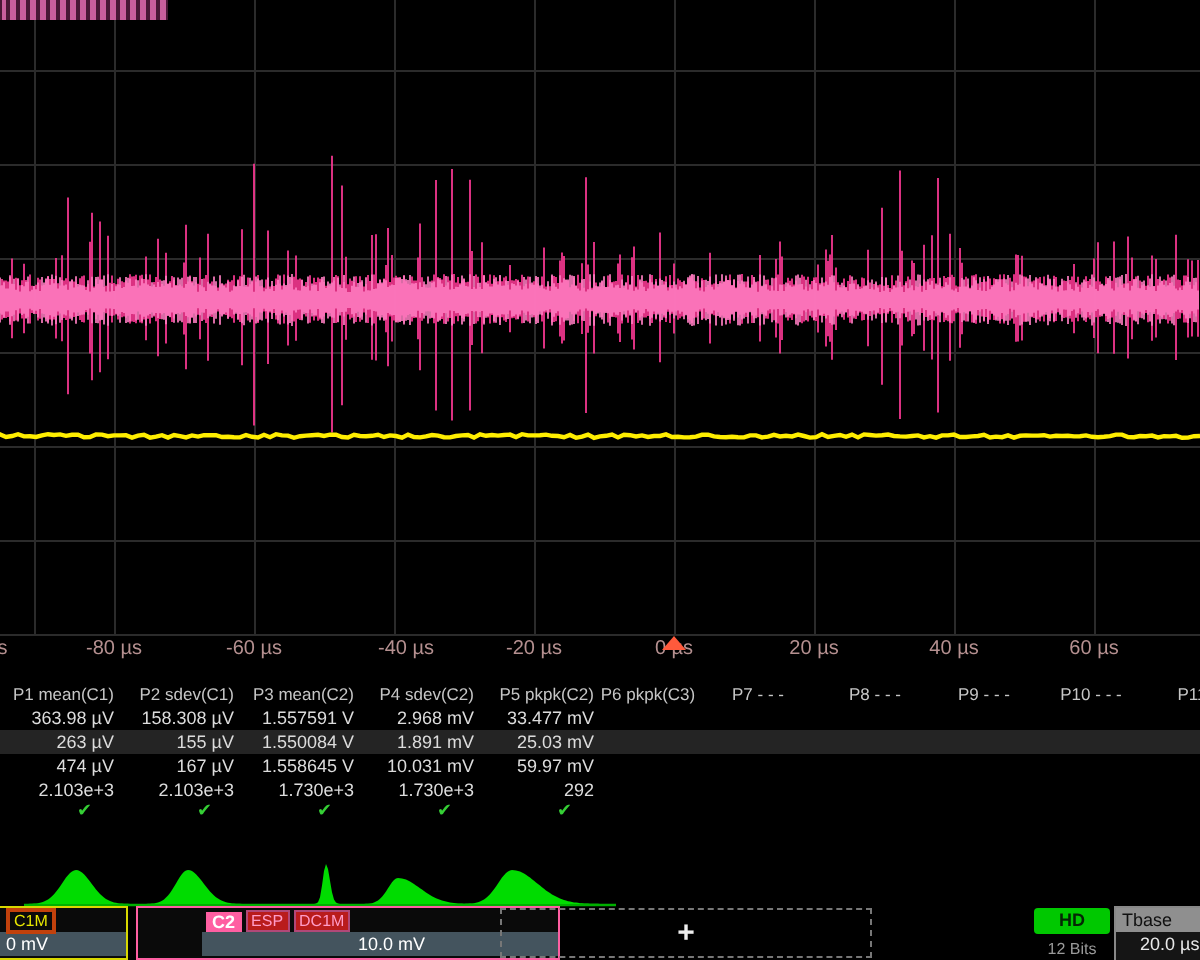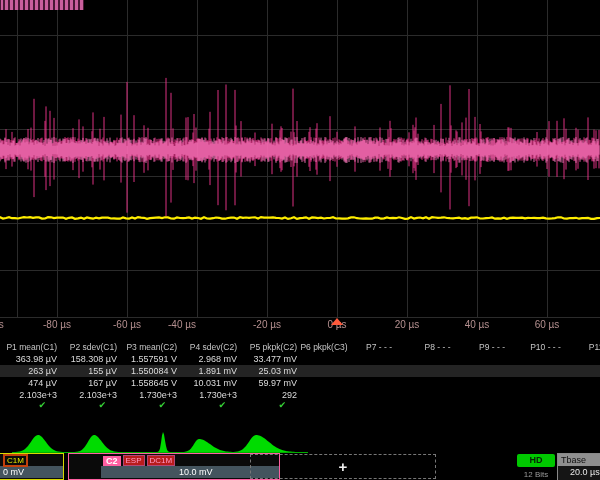--- a/index.html
+++ b/index.html
@@ -67,21 +67,21 @@
   <svg id="traces" width="600" height="318">
       <path d="M0 142.7L0 156.7M1 139.5L1 159.7M2 140.3L2 158.9M3 140.2L3 159.0M4 140.8L4 158.5M5 138.4L5 160.7M6 129.2L6 169.1M7 142.0L7 157.4M8 138.9L8 160.2M9 139.3L9 159.9M10 142.6L10 156.8M11 140.1L11 159.2M12 131.9L12 166.6M13 140.0L13 159.2M14 140.9L14 158.4M15 137.3L15 161.7M16 142.9L16 156.5M17 143.1L17 156.4M18 142.4L18 157.0M19 138.9L19 160.2M20 139.8L20 159.4M21 142.8L21 156.7M22 142.4L22 157.0M23 139.8L23 159.4M24 138.0L24 161.0M25 139.5L25 159.7M26 138.6L26 160.5M27 139.5L27 159.7M28 129.0L28 169.3M29 141.6L29 157.7M30 142.7L30 156.7M31 127.6L31 170.6M32 140.2L32 159.0M33 139.1L33 160.0M34 98.8L34 197.1M35 141.1L35 158.2M36 139.9L36 159.3M37 140.7L37 158.5M38 141.1L38 158.1M39 143.2L39 156.2M40 139.1L40 160.0M41 138.1L41 161.0M42 137.7L42 161.3M43 143.4L43 156.1M44 142.0L44 157.4M45 120.9L45 176.8M46 106.4L46 190.1M47 143.3L47 156.2M48 139.5L48 159.6M49 142.0L49 157.4M50 110.8L50 186.1M51 139.6L51 159.5M52 143.5L52 156.0M53 142.9L53 156.6M54 117.9L54 179.6M55 141.4L55 157.9M56 137.8L56 161.2M57 141.5L57 157.8M58 142.1L58 157.3M59 139.4L59 159.8M60 142.4L60 157.0M61 140.6L61 158.6M62 141.1L62 158.2M63 140.3L63 158.9M64 141.4L64 157.9M65 137.1L65 161.8M66 138.2L66 160.8M67 138.1L67 161.0M68 137.4L68 161.6M69 143.7L69 155.8M70 137.8L70 161.3M71 137.4L71 161.6M72 139.5L72 159.7M73 128.2L73 170.1M74 139.8L74 159.4M75 137.2L75 161.8M76 143.3L76 156.2M77 141.0L77 158.3M78 138.5L78 160.6M79 119.4L79 178.1M80 139.7L80 159.5M81 142.0L81 157.3M82 142.9L82 156.5M83 126.4L83 171.7M84 141.8L84 157.5M85 140.6L85 158.6M86 138.0L86 161.0M87 139.9L87 159.3M88 142.5L88 156.9M89 142.9L89 156.5M90 142.3L90 157.1M91 143.1L91 156.3M92 131.2L92 167.3M93 112.4L93 184.6M94 140.7L94 158.6M95 137.7L95 161.3M96 140.6L96 158.7M97 142.7L97 156.7M98 141.1L98 158.2M99 141.9L99 157.4M100 128.7L100 169.6M101 143.1L101 156.3M102 139.3L102 159.9M103 137.5L103 161.5M104 116.9L104 180.4M105 142.3L105 157.1M106 140.8L106 158.5M107 142.8L107 156.6M108 143.0L108 156.4M109 143.8L109 155.7M110 142.3L110 157.0M111 141.8L111 157.6M112 142.3L112 157.1M113 141.8L113 157.5M114 139.9L114 159.3M115 140.9L115 158.4M116 140.1L116 159.1M117 137.6L117 161.4M118 143.4L118 156.1M119 139.7L119 159.5M120 138.1L120 161.0M121 114.6L121 182.6M122 143.2L122 156.3M123 143.4L123 156.0M124 138.8L124 160.3M125 142.1L125 157.3M126 141.0L126 158.2M127 81.9L127 212.7M128 140.8L128 158.5M129 137.5L129 161.5M130 143.1L130 156.3M131 143.0L131 156.4M132 143.8L132 155.7M133 139.8L133 159.4M134 115.2L134 182.0M135 143.3L135 156.2M136 142.5L136 156.9M137 143.0L137 156.5M138 139.3L138 159.8M139 137.2L139 161.8M140 141.7L140 157.6M141 142.7L141 156.7M142 137.2L142 161.8M143 143.2L143 156.3M144 125.3L144 172.8M145 141.9L145 157.5M146 138.7L146 160.4M147 138.4L147 160.7M148 127.8L148 170.4M149 139.8L149 159.4M150 139.2L150 160.0M151 139.9L151 159.3M152 143.3L152 156.1M153 141.0L153 158.3M154 142.9L154 156.5M155 137.6L155 161.4M156 142.9L156 156.5M157 138.9L157 160.3M158 141.0L158 158.2M159 138.7L159 160.4M160 139.4L160 159.8M161 139.6L161 159.5M162 141.0L162 158.3M163 142.9L163 156.5M164 142.8L164 156.7M165 142.8L165 156.6M166 77.9L166 216.3M167 140.3L167 158.9M168 137.5L168 161.5M169 138.1L169 160.9M170 143.4L170 156.1M171 92.8L171 202.6M172 141.0L172 158.2M173 128.4L173 169.9M174 142.1L174 157.3M175 139.3L175 159.8M176 140.4L176 158.9M177 141.0L177 158.3M178 138.1L178 161.0M179 143.5L179 155.9M180 138.1L180 160.9M181 141.0L181 158.3M182 143.3L182 156.2M183 142.0L183 157.4M184 137.5L184 161.5M185 140.5L185 158.8M186 117.5L186 179.9M187 137.3L187 161.7M188 117.1L188 180.3M189 141.8L189 157.6M190 139.7L190 159.4M191 141.9L191 157.5M192 139.3L192 159.8M193 132.5L193 166.1M194 114.0L194 183.1M195 141.0L195 158.3M196 127.5L196 170.7M197 138.8L197 160.3M198 137.9L198 161.2M199 138.9L199 160.3M200 138.5L200 160.6M201 141.6L201 157.8M202 137.6L202 161.4M203 140.6L203 158.7M204 141.9L204 157.5M205 142.4L205 157.0M206 138.3L206 160.7M207 140.3L207 159.0M208 140.3L208 158.9M209 128.7L209 169.6M210 111.8L210 185.1M211 138.6L211 160.4M212 142.3L212 157.1M213 143.7L213 155.8M214 143.9L214 155.6M215 143.7L215 155.8M216 140.2L216 159.0M217 137.3L217 161.6M218 90.0L218 205.2M219 138.5L219 160.6M220 139.0L220 160.1M221 139.7L221 159.5M222 137.1L222 161.9M223 142.8L223 156.6M224 138.2L224 160.8M225 140.3L225 159.0M226 84.5L226 210.3M227 137.0L227 161.9M228 141.2L228 158.1M229 138.5L229 160.6M230 141.6L230 157.7M231 140.2L231 159.0M232 139.7L232 159.5M233 141.1L233 158.2M234 140.9L234 158.4M235 89.9L235 205.3M236 125.5L236 172.5M237 143.5L237 155.9M238 137.3L238 161.7M239 138.4L239 160.6M240 143.5L240 156.0M241 121.1L241 176.6M242 137.5L242 161.5M243 141.4L243 157.9M244 140.4L244 158.8M245 137.2L245 161.8M246 141.9L246 157.5M247 137.6L247 161.4M248 140.9L248 158.4M249 140.6L249 158.6M250 137.9L250 161.1M251 140.6L251 158.6M252 138.8L252 160.3M253 138.1L253 161.0M254 142.4L254 157.0M255 132.5L255 166.1M256 140.1L256 159.1M257 140.3L257 158.9M258 139.5L258 159.7M259 139.9L259 159.3M260 141.0L260 158.3M261 137.4L261 161.6M262 143.1L262 156.4M263 141.9L263 157.5M264 138.3L264 160.8M265 141.8L265 157.5M266 142.3L266 157.1M267 140.6L267 158.6M268 138.7L268 160.4M269 141.8L269 157.6M270 143.9L270 155.7M271 138.2L271 160.8M272 123.7L272 174.2M273 143.2L273 156.2M274 142.2L274 157.1M275 143.1L275 156.3M276 137.8L276 161.3M277 138.0L277 161.0M278 138.5L278 160.6M279 141.5L279 157.9M280 130.2L280 168.2M281 126.3L281 171.8M282 128.0L282 170.2M283 140.0L283 159.2M284 140.3L284 159.0M285 143.6L285 155.9M286 142.3L286 157.1M287 138.7L287 160.4M288 143.0L288 156.4M289 137.4L289 161.6M290 141.4L290 157.9M291 131.6L291 167.0M292 143.9L292 155.6M293 88.6L293 206.5M294 132.2L294 166.4M295 140.8L295 158.5M296 143.9L296 155.6M297 121.0L297 176.7M298 141.2L298 158.1M299 143.2L299 156.2M300 143.4L300 156.1M301 140.8L301 158.5M302 143.1L302 156.4M303 143.6L303 155.9M304 137.7L304 161.3M305 139.9L305 159.3M306 141.0L306 158.3M307 140.8L307 158.5M308 140.5L308 158.7M309 131.8L309 166.8M310 127.2L310 171.0M311 137.2L311 161.8M312 143.9L312 155.6M313 141.2L313 158.1M314 137.6L314 161.4M315 142.6L315 156.8M316 128.6L316 169.7M317 123.2L317 174.7M318 143.2L318 156.2M319 137.5L319 161.5M320 140.6L320 158.7M321 141.2L321 158.1M322 140.5L322 158.7M323 140.4L323 158.8M324 141.3L324 158.0M325 139.6L325 159.5M326 137.5L326 161.5M327 142.3L327 157.1M328 139.5L328 159.7M329 143.0L329 156.4M330 116.2L330 181.1M331 142.5L331 156.9M332 140.6L332 158.7M333 138.1L333 161.0M334 143.6L334 155.9M335 137.5L335 161.5M336 142.5L336 156.9M337 131.8L337 166.8M338 143.7L338 155.8M339 139.3L339 159.9M340 140.1L340 159.1M341 141.0L341 158.3M342 141.2L342 158.1M343 142.1L343 157.3M344 139.6L344 159.6M345 138.8L345 160.3M346 137.5L346 161.5M347 140.2L347 159.0M348 140.6L348 158.7M349 141.4L349 157.9M350 143.7L350 155.8M351 139.1L351 160.0M352 140.0L352 159.2M353 143.5L353 156.0M354 142.5L354 156.9M355 126.4L355 171.7M356 142.3L356 157.1M357 141.8L357 157.6M358 141.1L358 158.2M359 143.4L359 156.1M360 140.5L360 158.7M361 141.7L361 157.7M362 140.8L362 158.4M363 139.1L363 160.0M364 140.1L364 159.1M365 137.2L365 161.8M366 142.5L366 156.9M367 140.0L367 159.2M368 143.8L368 155.7M369 140.5L369 158.8M370 141.9L370 157.4M371 137.0L371 161.9M372 142.1L372 157.3M373 140.8L373 158.5M374 140.8L374 158.5M375 143.9L375 155.6M376 137.5L376 161.5M377 140.0L377 159.2M378 141.6L378 157.7M379 140.6L379 158.6M380 127.5L380 170.7M381 143.4L381 156.1M382 142.2L382 157.2M383 139.9L383 159.3M384 139.8L384 159.4M385 142.6L385 156.8M386 143.1L386 156.3M387 139.1L387 160.1M388 129.5L388 168.8M389 137.2L389 161.8M390 120.8L390 176.8M391 128.2L391 170.0M392 142.1L392 157.3M393 143.4L393 156.0M394 138.9L394 160.2M395 140.4L395 158.9M396 139.2L396 160.0M397 142.2L397 157.2M398 140.2L398 159.1M399 142.2L399 157.2M400 142.1L400 157.3M401 137.4L401 161.6M402 138.3L402 160.7M403 143.3L403 156.1M404 138.4L404 160.7M405 143.8L405 155.7M406 140.5L406 158.8M407 138.8L407 160.3M408 138.6L408 160.5M409 132.3L409 166.3M410 141.6L410 157.7M411 141.6L411 157.7M412 141.3L412 158.0M413 124.8L413 173.2M414 130.4L414 168.1M415 127.3L415 170.9M416 117.5L416 179.9M417 141.1L417 158.2M418 133.7L418 165.0M419 141.1L419 158.2M420 142.4L420 157.0M421 143.7L421 155.8M422 139.2L422 159.9M423 143.5L423 156.0M424 140.5L424 158.7M425 137.6L425 161.4M426 141.8L426 157.6M427 140.1L427 159.2M428 139.7L428 159.5M429 142.7L429 156.7M430 143.2L430 156.2M431 138.8L431 160.3M432 139.1L432 160.0M433 142.7L433 156.7M434 124.9L434 173.1M435 141.3L435 158.0M436 143.8L436 155.7M437 142.0L437 157.3M438 141.5L438 157.8M439 142.6L439 156.8M440 142.3L440 157.1M441 103.9L441 192.4M442 142.9L442 156.6M443 138.9L443 160.2M444 142.5L444 156.9M445 144.0L445 155.6M446 137.6L446 161.4M447 142.5L447 156.9M448 140.2L448 159.1M449 143.6L449 155.9M450 85.3L450 209.5M451 125.4L451 172.7M452 142.6L452 156.8M453 140.6L453 158.6M454 138.3L454 160.8M455 143.8L455 155.7M456 130.3L456 168.1M457 131.5L457 167.0M458 143.1L458 156.3M459 143.5L459 156.0M460 141.7L460 157.6M461 142.9L461 156.5M462 122.4L462 175.4M463 140.8L463 158.5M464 140.9L464 158.4M465 139.1L465 160.0M466 117.6L466 179.8M467 139.0L467 160.1M468 142.8L468 156.6M469 89.0L469 206.2M470 141.4L470 157.9M471 143.1L471 156.3M472 138.0L472 161.0M473 139.0L473 160.1M474 138.5L474 160.6M475 116.9L475 180.4M476 137.4L476 161.6M477 138.5L477 160.6M478 142.8L478 156.6M479 143.3L479 156.2M480 124.0L480 173.9M481 131.4L481 167.1M482 143.3L482 156.1M483 138.4L483 160.7M484 142.3L484 157.1M485 143.9L485 155.6M486 137.8L486 161.2M487 137.6L487 161.4M488 137.1L488 161.9M489 141.7L489 157.7M490 143.8L490 155.7M491 141.0L491 158.3M492 138.3L492 160.7M493 140.7L493 158.5M494 138.2L494 160.9M495 139.2L495 159.9M496 142.5L496 156.9M497 139.1L497 160.0M498 139.5L498 159.6M499 140.9L499 158.4M500 137.2L500 161.8M501 139.6L501 159.6M502 137.1L502 161.8M503 141.6L503 157.8M504 142.4L504 157.0M505 138.9L505 160.2M506 143.6L506 155.9M507 137.1L507 161.9M508 127.3L508 170.9M509 127.5L509 170.7M510 141.9L510 157.5M511 127.9L511 170.3M512 138.2L512 160.9M513 138.4L513 160.7M514 143.1L514 156.4M515 141.0L515 158.3M516 140.7L516 158.6M517 140.3L517 159.0M518 139.7L518 159.5M519 139.3L519 159.8M520 138.5L520 160.6M521 141.9L521 157.4M522 138.3L522 160.7M523 143.4L523 156.0M524 139.1L524 160.0M525 140.1L525 159.1M526 142.7L526 156.7M527 137.9L527 161.1M528 138.5L528 160.5M529 143.3L529 156.1M530 142.8L530 156.6M531 140.7L531 158.6M532 140.2L532 159.0M533 140.5L533 158.8M534 141.2L534 158.1M535 140.0L535 159.2M536 138.2L536 160.9M537 132.0L537 166.6M538 142.1L538 157.3M539 138.4L539 160.6M540 142.2L540 157.2M541 143.8L541 155.7M542 140.8L542 158.5M543 138.1L543 161.0M544 140.5L544 158.7M545 139.5L545 159.6M546 143.3L546 156.2M547 129.3L547 169.0M548 140.6L548 158.6M549 121.1L549 176.6M550 140.8L550 158.4M551 142.3L551 157.1M552 142.6L552 156.8M553 138.2L553 160.8M554 139.7L554 159.5M555 140.1L555 159.1M556 140.4L556 158.8M557 120.8L557 176.9M558 141.4L558 157.9M559 143.6L559 155.9M560 139.6L560 159.6M561 142.5L561 156.9M562 141.8L562 157.5M563 141.9L563 157.4M564 118.3L564 179.2M565 140.5L565 158.8M566 128.7L566 169.6M567 139.5L567 159.7M568 138.2L568 160.8M569 143.9L569 155.6M570 140.3L570 158.9M571 142.6L571 156.8M572 142.0L572 157.4M573 142.9L573 156.5M574 137.9L574 161.1M575 143.4L575 156.1M576 127.8L576 170.4M577 143.3L577 156.1M578 129.5L578 168.8M579 139.5L579 159.7M580 141.4L580 157.9M581 140.5L581 158.7M582 139.7L582 159.5M583 143.2L583 156.2M584 137.3L584 161.7M585 138.7L585 160.4M586 141.1L586 158.2M587 142.9L587 156.5M588 117.4L588 180.0M589 139.7L589 159.5M590 140.0L590 159.2M591 142.8L591 156.6M592 137.7L592 161.3M593 137.8L593 161.2M594 129.6L594 168.7M595 142.5L595 156.9M596 130.3L596 168.2M597 142.6L597 156.8M598 141.1L598 158.2M599 130.0L599 168.4" stroke="#f3368f" stroke-width="1" fill="none" stroke-opacity="0.9"></path>
       <path d="M0 138.7L0 161.3M1 142.6L1 157.4M2 141.1L2 158.9M3 144.3L3 155.7M4 144.2L4 155.8M5 137.6L5 162.4M6 141.9L6 158.1M7 139.4L7 160.6M8 144.9L8 155.1M9 139.3L9 160.7M10 145.7L10 154.3M11 142.5L11 157.5M12 143.1L12 156.9M13 140.9L13 159.1M14 138.3L14 161.7M15 145.6L15 154.4M16 144.9L16 155.1M17 143.0L17 157.0M18 144.6L18 155.4M19 141.3L19 158.7M20 145.5L20 154.5M21 138.5L21 161.5M22 141.3L22 158.7M23 139.3L23 160.7M24 138.2L24 161.8M25 142.4L25 157.6M26 137.3L26 162.7M27 141.6L27 158.4M28 137.9L28 162.1M29 144.3L29 155.7M30 138.6L30 161.4M31 140.0L31 160.0M32 142.7L32 157.3M33 142.3L33 157.7M34 144.9L34 155.1M35 140.6L35 159.4M36 139.8L36 160.2M37 143.7L37 156.3M38 138.1L38 161.9M39 142.0L39 158.0M40 142.4L40 157.6M41 142.6L41 157.4M42 142.7L42 157.3M43 145.0L43 155.0M44 140.1L44 159.9M45 145.8L45 154.2M46 138.4L46 161.6M47 144.0L47 156.0M48 138.5L48 161.5M49 138.4L49 161.6M50 139.8L50 160.2M51 140.0L51 160.0M52 137.7L52 162.3M53 145.8L53 154.2M54 137.1L54 162.9M55 145.8L55 154.2M56 142.0L56 158.0M57 145.5L57 154.5M58 143.1L58 156.9M59 142.1L59 157.9M60 138.6L60 161.4M61 144.0L61 156.0M62 143.5L62 156.5M63 138.5L63 161.5M64 138.9L64 161.1M65 139.2L65 160.8M66 143.0L66 157.0M67 142.9L67 157.1M68 139.7L68 160.3M69 140.1L69 159.9M70 142.7L70 157.3M71 139.3L71 160.7M72 141.6L72 158.4M73 137.1L73 162.9M74 142.3L74 157.7M75 143.0L75 157.0M76 141.1L76 158.9M77 142.3L77 157.7M78 143.5L78 156.5M79 141.0L79 159.0M80 143.4L80 156.6M81 140.4L81 159.6M82 140.1L82 159.9M83 137.9L83 162.1M84 142.0L84 158.0M85 141.5L85 158.5M86 143.8L86 156.2M87 138.6L87 161.4M88 142.9L88 157.1M89 138.8L89 161.2M90 139.6L90 160.4M91 138.9L91 161.1M92 143.9L92 156.1M93 142.0L93 158.0M94 138.4L94 161.6M95 138.2L95 161.8M96 141.2L96 158.8M97 138.5L97 161.5M98 138.5L98 161.5M99 145.9L99 154.1M100 142.4L100 157.6M101 139.5L101 160.5M102 143.6L102 156.4M103 145.5L103 154.5M104 140.9L104 159.1M105 141.7L105 158.3M106 142.8L106 157.2M107 138.3L107 161.7M108 140.6L108 159.4M109 145.4L109 154.6M110 137.6L110 162.4M111 141.8L111 158.2M112 142.9L112 157.1M113 143.8L113 156.2M114 140.6L114 159.4M115 145.9L115 154.1M116 145.2L116 154.8M117 142.7L117 157.3M118 143.1L118 156.9M119 140.1L119 159.9M120 143.0L120 157.0M121 138.4L121 161.6M122 137.4L122 162.6M123 142.5L123 157.5M124 143.3L124 156.7M125 138.9L125 161.1M126 140.2L126 159.8M127 145.9L127 154.1M128 138.2L128 161.8M129 139.3L129 160.7M130 140.1L130 159.9M131 139.7L131 160.3M132 145.6L132 154.4M133 144.4L133 155.6M134 138.8L134 161.2M135 144.4L135 155.6M136 140.5L136 159.5M137 145.5L137 154.5M138 142.4L138 157.6M139 139.9L139 160.1M140 137.8L140 162.2M141 144.8L141 155.2M142 141.7L142 158.3M143 142.5L143 157.5M144 137.7L144 162.3M145 138.5L145 161.5M146 137.0L146 163.0M147 144.8L147 155.2M148 143.7L148 156.3M149 145.1L149 154.9M150 145.2L150 154.8M151 139.9L151 160.1M152 142.9L152 157.1M153 143.5L153 156.5M154 138.2L154 161.8M155 145.3L155 154.7M156 141.7L156 158.3M157 142.3L157 157.7M158 142.4L158 157.6M159 145.5L159 154.5M160 141.1L160 158.9M161 138.5L161 161.5M162 138.3L162 161.7M163 144.0L163 156.0M164 140.8L164 159.2M165 141.7L165 158.3M166 141.3L166 158.7M167 138.5L167 161.5M168 145.7L168 154.3M169 138.9L169 161.1M170 142.2L170 157.8M171 144.0L171 156.0M172 137.5L172 162.5M173 144.1L173 155.9M174 146.0L174 154.0M175 146.0L175 154.0M176 142.9L176 157.1M177 138.2L177 161.8M178 143.4L178 156.6M179 141.5L179 158.5M180 141.1L180 158.9M181 140.1L181 159.9M182 145.8L182 154.2M183 138.6L183 161.4M184 145.1L184 154.9M185 145.3L185 154.7M186 137.2L186 162.8M187 144.5L187 155.5M188 144.2L188 155.8M189 141.6L189 158.4M190 139.9L190 160.1M191 141.3L191 158.7M192 139.6L192 160.4M193 140.1L193 159.9M194 143.5L194 156.5M195 142.8L195 157.2M196 142.3L196 157.7M197 142.5L197 157.5M198 139.0L198 161.0M199 138.8L199 161.2M200 139.0L200 161.0M201 139.5L201 160.5M202 137.7L202 162.3M203 139.6L203 160.4M204 140.0L204 160.0M205 137.5L205 162.5M206 141.6L206 158.4M207 141.7L207 158.3M208 141.5L208 158.5M209 144.6L209 155.4M210 141.1L210 158.9M211 143.5L211 156.5M212 140.7L212 159.3M213 142.1L213 157.9M214 138.3L214 161.7M215 140.7L215 159.3M216 141.2L216 158.8M217 140.7L217 159.3M218 143.6L218 156.4M219 139.1L219 160.9M220 139.8L220 160.2M221 141.7L221 158.3M222 143.5L222 156.5M223 138.0L223 162.0M224 141.1L224 158.9M225 144.7L225 155.3M226 137.3L226 162.7M227 144.5L227 155.5M228 143.4L228 156.6M229 143.5L229 156.5M230 142.3L230 157.7M231 137.8L231 162.2M232 139.2L232 160.8M233 143.0L233 157.0M234 143.3L234 156.7M235 137.1L235 162.9M236 144.5L236 155.5M237 138.0L237 162.0M238 144.4L238 155.6M239 141.5L239 158.5M240 141.4L240 158.6M241 144.5L241 155.5M242 137.7L242 162.3M243 141.1L243 158.9M244 141.9L244 158.1M245 143.2L245 156.8M246 143.2L246 156.8M247 139.4L247 160.6M248 138.6L248 161.4M249 142.3L249 157.7M250 137.5L250 162.5M251 142.9L251 157.1M252 142.8L252 157.2M253 140.2L253 159.8M254 140.5L254 159.5M255 144.7L255 155.3M256 141.6L256 158.4M257 142.0L257 158.0M258 142.8L258 157.2M259 140.4L259 159.6M260 142.8L260 157.2M261 144.7L261 155.3M262 138.5L262 161.5M263 139.7L263 160.3M264 144.3L264 155.7M265 138.4L265 161.6M266 141.2L266 158.8M267 142.4L267 157.6M268 138.0L268 162.0M269 138.5L269 161.5M270 142.8L270 157.2M271 142.4L271 157.6M272 144.3L272 155.7M273 144.8L273 155.2M274 140.6L274 159.4M275 145.4L275 154.6M276 137.2L276 162.8M277 141.6L277 158.4M278 143.4L278 156.6M279 144.4L279 155.6M280 137.6L280 162.4M281 141.2L281 158.8M282 139.1L282 160.9M283 139.7L283 160.3M284 139.8L284 160.2M285 137.4L285 162.6M286 137.7L286 162.3M287 138.0L287 162.0M288 142.8L288 157.2M289 144.3L289 155.7M290 145.3L290 154.7M291 139.7L291 160.3M292 139.5L292 160.5M293 145.8L293 154.2M294 144.6L294 155.4M295 137.1L295 162.9M296 144.8L296 155.2M297 137.1L297 162.9M298 142.9L298 157.1M299 143.3L299 156.7M300 141.2L300 158.8M301 140.2L301 159.8M302 138.1L302 161.9M303 143.5L303 156.5M304 143.4L304 156.6M305 137.1L305 162.9M306 141.6L306 158.4M307 143.7L307 156.3M308 142.6L308 157.4M309 142.4L309 157.6M310 144.0L310 156.0M311 139.8L311 160.2M312 142.8L312 157.2M313 141.3L313 158.7M314 144.7L314 155.3M315 142.3L315 157.7M316 138.0L316 162.0M317 145.4L317 154.6M318 143.7L318 156.3M319 144.7L319 155.3M320 139.7L320 160.3M321 137.6L321 162.4M322 143.4L322 156.6M323 145.5L323 154.5M324 144.3L324 155.7M325 137.1L325 162.9M326 141.1L326 158.9M327 144.3L327 155.7M328 140.8L328 159.2M329 142.8L329 157.2M330 139.3L330 160.7M331 140.0L331 160.0M332 142.3L332 157.7M333 140.9L333 159.1M334 145.2L334 154.8M335 142.6L335 157.4M336 144.1L336 155.9M337 140.8L337 159.2M338 142.2L338 157.8M339 144.8L339 155.2M340 143.1L340 156.9M341 144.1L341 155.9M342 140.4L342 159.6M343 142.4L343 157.6M344 138.6L344 161.4M345 137.7L345 162.3M346 137.0L346 163.0M347 137.2L347 162.8M348 144.1L348 155.9M349 138.0L349 162.0M350 145.2L350 154.8M351 140.3L351 159.7M352 145.7L352 154.3M353 139.9L353 160.1M354 140.5L354 159.5M355 138.3L355 161.7M356 143.4L356 156.6M357 144.7L357 155.3M358 137.2L358 162.8M359 142.0L359 158.0M360 141.4L360 158.6M361 137.1L361 162.9M362 140.9L362 159.1M363 137.8L363 162.2M364 140.0L364 160.0M365 140.1L365 159.9M366 142.8L366 157.2M367 139.6L367 160.4M368 144.1L368 155.9M369 137.4L369 162.6M370 137.3L370 162.7M371 140.3L371 159.7M372 140.7L372 159.3M373 143.6L373 156.4M374 138.2L374 161.8M375 143.9L375 156.1M376 142.3L376 157.7M377 138.5L377 161.5M378 140.9L378 159.1M379 145.9L379 154.1M380 137.2L380 162.8M381 142.9L381 157.1M382 137.8L382 162.2M383 142.1L383 157.9M384 144.8L384 155.2M385 145.4L385 154.6M386 138.9L386 161.1M387 145.3L387 154.7M388 138.8L388 161.2M389 145.5L389 154.5M390 142.2L390 157.8M391 142.4L391 157.6M392 145.5L392 154.5M393 141.3L393 158.7M394 141.6L394 158.4M395 142.6L395 157.4M396 143.4L396 156.6M397 143.1L397 156.9M398 137.8L398 162.2M399 137.3L399 162.7M400 138.9L400 161.1M401 142.0L401 158.0M402 144.8L402 155.2M403 139.9L403 160.1M404 145.4L404 154.6M405 142.1L405 157.9M406 144.6L406 155.4M407 140.0L407 160.0M408 141.5L408 158.5M409 145.3L409 154.7M410 142.4L410 157.6M411 138.7L411 161.3M412 143.1L412 156.9M413 140.8L413 159.2M414 142.4L414 157.6M415 138.5L415 161.5M416 137.6L416 162.4M417 137.8L417 162.2M418 145.2L418 154.8M419 142.4L419 157.6M420 143.6L420 156.4M421 141.4L421 158.6M422 142.7L422 157.3M423 143.7L423 156.3M424 145.4L424 154.6M425 142.0L425 158.0M426 138.2L426 161.8M427 141.8L427 158.2M428 144.6L428 155.4M429 142.1L429 157.9M430 144.5L430 155.5M431 144.1L431 155.9M432 143.1L432 156.9M433 142.9L433 157.1M434 140.1L434 159.9M435 144.5L435 155.5M436 139.8L436 160.2M437 144.8L437 155.2M438 140.7L438 159.3M439 143.8L439 156.2M440 146.0L440 154.0M441 138.5L441 161.5M442 145.4L442 154.6M443 138.8L443 161.2M444 143.9L444 156.1M445 146.0L445 154.0M446 144.6L446 155.4M447 143.0L447 157.0M448 143.8L448 156.2M449 137.8L449 162.2M450 140.9L450 159.1M451 143.4L451 156.6M452 146.0L452 154.0M453 141.5L453 158.5M454 144.1L454 155.9M455 139.7L455 160.3M456 142.6L456 157.4M457 145.1L457 154.9M458 140.2L458 159.8M459 137.3L459 162.7M460 137.4L460 162.6M461 145.9L461 154.1M462 139.8L462 160.2M463 145.0L463 155.0M464 139.6L464 160.4M465 142.4L465 157.6M466 140.4L466 159.6M467 144.4L467 155.6M468 141.8L468 158.2M469 142.4L469 157.6M470 138.9L470 161.1M471 144.1L471 155.9M472 143.5L472 156.5M473 141.1L473 158.9M474 142.4L474 157.6M475 138.6L475 161.4M476 144.7L476 155.3M477 145.2L477 154.8M478 144.3L478 155.7M479 146.0L479 154.0M480 143.4L480 156.6M481 139.0L481 161.0M482 139.8L482 160.2M483 143.3L483 156.7M484 139.3L484 160.7M485 144.4L485 155.6M486 142.7L486 157.3M487 138.6L487 161.4M488 140.1L488 159.9M489 145.0L489 155.0M490 138.6L490 161.4M491 145.4L491 154.6M492 139.6L492 160.4M493 145.5L493 154.5M494 138.0L494 162.0M495 144.6L495 155.4M496 143.2L496 156.8M497 142.2L497 157.8M498 139.7L498 160.3M499 139.6L499 160.4M500 139.6L500 160.4M501 143.5L501 156.5M502 139.2L502 160.8M503 139.6L503 160.4M504 137.5L504 162.5M505 145.6L505 154.4M506 140.8L506 159.2M507 145.1L507 154.9M508 141.4L508 158.6M509 142.4L509 157.6M510 137.3L510 162.7M511 137.8L511 162.2M512 143.2L512 156.8M513 139.1L513 160.9M514 139.3L514 160.7M515 137.5L515 162.5M516 141.7L516 158.3M517 143.6L517 156.4M518 138.6L518 161.4M519 144.7L519 155.3M520 141.4L520 158.6M521 141.7L521 158.3M522 142.8L522 157.2M523 142.6L523 157.4M524 137.4L524 162.6M525 139.4L525 160.6M526 144.8L526 155.2M527 139.5L527 160.5M528 143.3L528 156.7M529 145.7L529 154.3M530 142.6L530 157.4M531 139.4L531 160.6M532 145.2L532 154.8M533 145.1L533 154.9M534 138.0L534 162.0M535 142.1L535 157.9M536 144.5L536 155.5M537 145.3L537 154.7M538 141.1L538 158.9M539 143.4L539 156.6M540 145.9L540 154.1M541 141.2L541 158.8M542 139.7L542 160.3M543 140.8L543 159.2M544 144.0L544 156.0M545 142.4L545 157.6M546 137.3L546 162.7M547 138.8L547 161.2M548 144.5L548 155.5M549 145.4L549 154.6M550 142.4L550 157.6M551 141.9L551 158.1M552 143.1L552 156.9M553 142.0L553 158.0M554 139.0L554 161.0M555 138.0L555 162.0M556 144.3L556 155.7M557 145.2L557 154.8M558 138.9L558 161.1M559 138.6L559 161.4M560 138.3L560 161.7M561 137.5L561 162.5M562 143.9L562 156.1M563 137.0L563 163.0M564 141.6L564 158.4M565 145.3L565 154.7M566 142.9L566 157.1M567 139.8L567 160.2M568 139.4L568 160.6M569 137.9L569 162.1M570 144.1L570 155.9M571 140.9L571 159.1M572 140.2L572 159.8M573 145.0L573 155.0M574 142.6L574 157.4M575 139.3L575 160.7M576 137.1L576 162.9M577 143.0L577 157.0M578 145.5L578 154.5M579 142.7L579 157.3M580 138.2L580 161.8M581 140.4L581 159.6M582 142.4L582 157.6M583 140.3L583 159.7M584 142.6L584 157.4M585 141.5L585 158.5M586 138.2L586 161.8M587 137.4L587 162.6M588 144.3L588 155.7M589 145.1L589 154.9M590 143.7L590 156.3M591 145.0L591 155.0M592 142.6L592 157.4M593 140.8L593 159.2M594 138.5L594 161.5M595 140.9L595 159.1M596 144.4L596 155.6M597 139.0L597 161.0M598 138.9L598 161.1M599 145.3L599 154.7" stroke="#ff7ec2" stroke-width="1" fill="none" stroke-opacity="0.85"></path>
       <path d="M0 218L0 217.2L3 218.5L6 218.0L9 217.1L12 218.2L15 218.1L18 218.5L21 217.7L24 217.1L27 217.5L30 217.2L33 217.9L36 217.4L39 217.4L42 218.6L45 218.5L48 217.2L51 217.3L54 218.1L57 217.7L60 217.7L63 217.6L66 218.8L69 217.8L72 217.4L75 218.8L78 218.3L81 217.6L84 218.8L87 217.5L90 218.1L93 218.7L96 217.7L99 218.3L102 217.6L105 217.6L108 217.6L111 218.5L114 218.4L117 218.6L120 218.7L123 217.5L126 218.4L129 218.7L132 217.4L135 218.6L138 217.1L141 217.7L144 217.8L147 218.9L150 218.1L153 217.8L156 217.6L159 217.4L162 218.0L165 217.3L168 217.4L171 218.5L174 218.7L177 217.4L180 218.0L183 218.1L186 217.9L189 217.4L192 218.5L195 217.7L198 218.0L201 218.8L204 217.3L207 218.5L210 218.7L213 218.2L216 217.5L219 217.8L222 218.6L225 218.7L228 218.0L231 217.7L234 217.5L237 218.8L240 217.2L243 217.9L246 217.5L249 217.8L252 217.5L255 217.3L258 218.5L261 217.1L264 217.7L267 217.7L270 217.6L273 217.3L276 217.9L279 218.0L282 218.6L285 217.5L288 218.9L291 218.3L294 217.3L297 218.9L300 218.2L303 217.9L306 217.3L309 218.7L312 217.4L315 217.6L318 218.2L321 217.7L324 218.5L327 218.0L330 218.0L333 217.2L336 218.5L339 218.4L342 218.7L345 218.6L348 218.3L351 217.4L354 217.3L357 218.2L360 218.5L363 218.6L366 218.4L369 218.6L372 218.7L375 217.7L378 217.7L381 218.7L384 218.3L387 217.4L390 218.2L393 217.9L396 218.2L399 217.3L402 218.0L405 218.8L408 218.6L411 217.1L414 218.5L417 217.9L420 217.5L423 218.4L426 217.3L429 218.7L432 217.2L435 217.5L438 217.8L441 217.6L444 217.3L447 218.0L450 218.2L453 218.3L456 218.0L459 217.7L462 218.7L465 218.1L468 218.8L471 217.7L474 217.7L477 217.3L480 218.5L483 218.5L486 218.2L489 218.0L492 217.4L495 218.7L498 218.3L501 218.6L504 217.7L507 218.8L510 217.9L513 217.7L516 217.8L519 217.8L522 217.6L525 218.3L528 217.9L531 218.0L534 217.9L537 218.2L540 218.1L543 217.7L546 218.4L549 218.6L552 218.4L555 218.1L558 217.3L561 217.3L564 218.5L567 218.6L570 218.0L573 218.1L576 217.8L579 218.7L582 218.1L585 218.2L588 217.9L591 218.9L594 218.8L597 218.1L600 218.0" stroke="#ffee00" stroke-width="2.2" fill="none"></path>
     </svg>
   <div id="top-badge"></div>
   <div id="time-axis">
       <span class="tlabel" style="left: -13px;">-100 µs</span>
       <span class="tlabel" style="left: 57px;">-80 µs</span>
       <span class="tlabel" style="left: 127px;">-60 µs</span>
-      <span class="tlabel" style="left: 182px;">-40 µs</span>
+      <span class="tlabel" style="left: 203px;">-40 µs</span>
       <span class="tlabel" style="left: 267px;">-20 µs</span>
       <span class="tlabel" style="left: 337px;">0 µs</span>
       <span class="tlabel" style="left: 407px;">20 µs</span>
       <span class="tlabel" style="left: 477px;">40 µs</span>
       <span class="tlabel" style="left: 547px;">60 µs</span>
     </div>
   <div id="trig"></div>
 
   <div id="mtable">
       <div class="mrow mhead">

